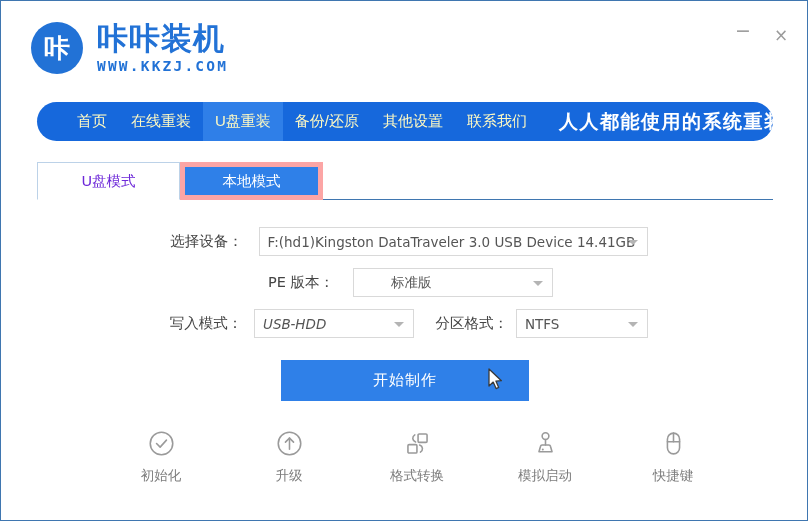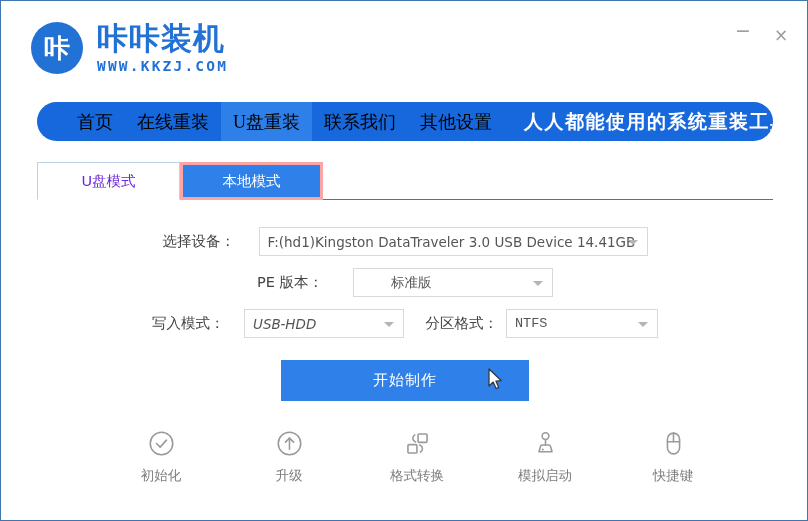--- a/index.html
+++ b/index.html
@@ -103,25 +103,25 @@
   }
   .nav-items {
     display: flex;
     align-items: stretch;
     margin-left: 28px;
   }
   .nav-item {
     display: flex;
     align-items: center;
     padding: 0 12px;
-    color: #000000;
-    font-size: 18px;
-    cursor: pointer;
-    white-space: nowrap;
-    font-family: Liberation Serif, serif;
+    color: #fef9c3;
+    font-size: 15px;
+    cursor: pointer;
+    white-space: nowrap;
+    font-family: Liberation Sans, sans-serif;
   }
   .nav-item.active { background: #2f7fe8; }
   .nav-slogan {
     display: flex;
     align-items: center;
     margin-left: 20px;
     color: #ffffff;
     font-size: 19px;
     font-weight: bold;
     letter-spacing: 1.5px;
@@ -152,21 +152,21 @@
     background: #ffffff;
     color: #6d28d9;
     border: 1px solid #bcd2e8;
     border-bottom: 1px solid #ffffff;
     position: relative;
     z-index: 4;
   }
   .tab.inactive {
     background: #2f80e8;
     color: #ffffff;
-    border: 3px solid #fca5a5;
+    border: 5px solid #fca5a5;
   }
   .tab-underline {
     position: absolute;
     top: 198px;
     left: 36px;
     width: 736px;
     height: 1px;
     background: #3f76b0;
     z-index: 2;
   }
@@ -181,21 +181,21 @@
   .form-row {
     display: flex;
     align-items: center;
     justify-content: center;
     margin-bottom: 12px;
   }
   .field-label {
     font-size: 14.5px;
     color: #444444;
     white-space: nowrap;
-    text-align: left;
+    text-align: center;
     font-family: "DejaVu Sans", sans-serif;
   }
   .select {
     position: relative;
     height: 29px;
     border: 1px solid #d9d9d9;
     background: #ffffff;
     display: flex;
     align-items: center;
     padding: 0 26px 0 8px;
@@ -212,21 +212,21 @@
     top: 50%;
     margin-top: -2px;
     width: 0; height: 0;
     border-left: 5px solid transparent;
     border-right: 5px solid transparent;
     border-top: 5px solid #b4b4b4;
   }
   .sel-device { width: 389px; }
   .sel-pe { width: 200px; padding-left: 37px; }
   .sel-write { width: 160px; font-style: italic; }
-  .sel-part { width: 152px; font-family: Liberation Mono, monospace; }
+  .sel-part { width: 132px; }
 
   .lbl-device { width: 88px; margin-right: 8px; }
   .lbl-pe     { width: 88px; margin-right: 8px; }
   .lbl-write  { width: 88px; margin-right: 4px; }
   .lbl-part   { width: 80px; margin-right: 8px; margin-left: 14px; text-align: right; }
 
   .hotkey-note {
     margin-left: 24px;
     font-size: 14.5px;
     color: #444444;
@@ -318,22 +318,23 @@
       <div class="logo-title">咔咔装机</div>
       <div class="logo-sub">WWW.KKZJ.COM</div>
     </div>
   </div>
 
   <div class="navbar">
     <div class="nav-items">
       <div class="nav-item">首页</div>
       <div class="nav-item">在线重装</div>
       <div class="nav-item active">U盘重装</div>
+      <div class="nav-item">备份/还原</div>
+      <div class="nav-item">其他设置</div>
       <div class="nav-item">联系我们</div>
-      <div class="nav-item">其他设置</div>
     </div>
     <div class="nav-slogan">人人都能使用的系统重装工具</div>
   </div>
 
   <div class="tabs">
     <div class="tab active">U盘模式</div>
     <div class="tab inactive">本地模式</div>
   </div>
   <div class="tab-underline"></div>
 

